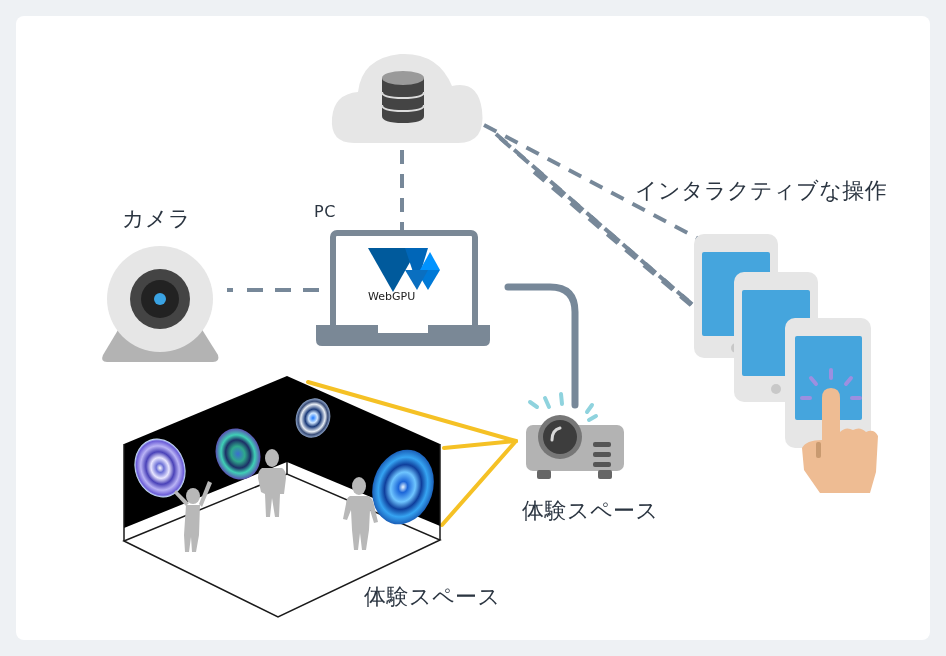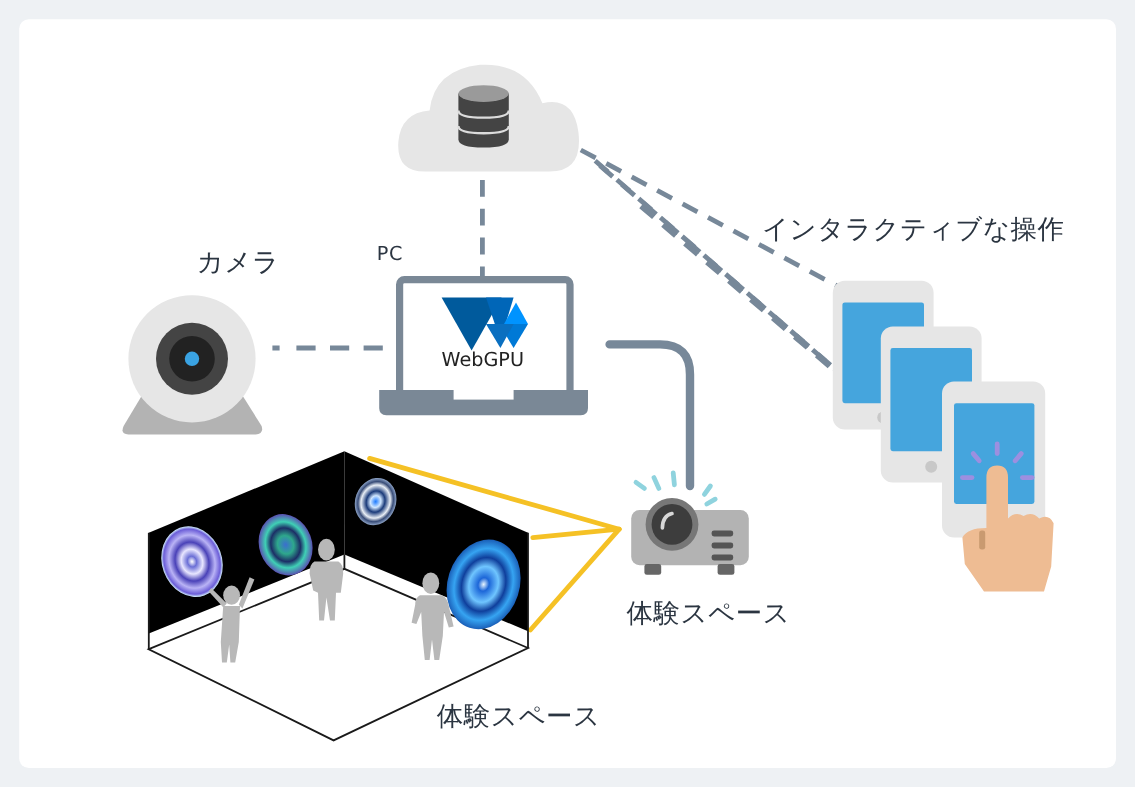--- a/index.html
+++ b/index.html
@@ -182,18 +182,18 @@
       <ellipse cx="272" cy="458" rx="7" ry="9"></ellipse>
       <path d="M 262 468 L 282 468 Q 286 470 286 478 L 284 494 L 280 494 L 279 517 L 275 517 L 272 498 L 270 517 L 266 517 L 265 494 L 261 492 L 258 478 Q 258 470 262 468 Z"></path>
     </g>
     <g fill="#b8b8b8">
       <ellipse cx="359" cy="486" rx="7" ry="9"></ellipse>
       <path d="M 350 496 L 368 496 Q 373 498 374 505 L 378 522 L 374 523 L 370 510 L 369 530 L 366 550 L 362 550 L 360 533 L 358 550 L 354 550 L 352 530 L 351 510 L 347 520 L 343 519 L 346 504 Q 346 498 350 496 Z"></path>
     </g>
   </g>
 </svg>
 
-<div class="lbl" style="left:122px; top:204px;margin-left:42px;">カメラ</div>
+<div class="lbl" style="left:122px; top:204px;">カメラ</div>
 <div class="lbl" style="left:314px; top:202px; font-size:16px;">PC</div>
-<div class="lbl" style="left:368px; top:290px; font-size:16px; color:#222; letter-spacing:0;">WebGPU</div>
+<div class="lbl" style="left:368px; top:290px; font-size:11px; color:#222; letter-spacing:0;">WebGPU</div>
 <div class="lbl" style="left:635px; top:176px;font-family:Liberation Mono, monospace;">インタラクティブな操作</div>
 <div class="lbl" style="left:522px; top:496px;">体験スペース</div>
 <div class="lbl" style="left:364px; top:582px;">体験スペース</div>
 
 </body></html>

